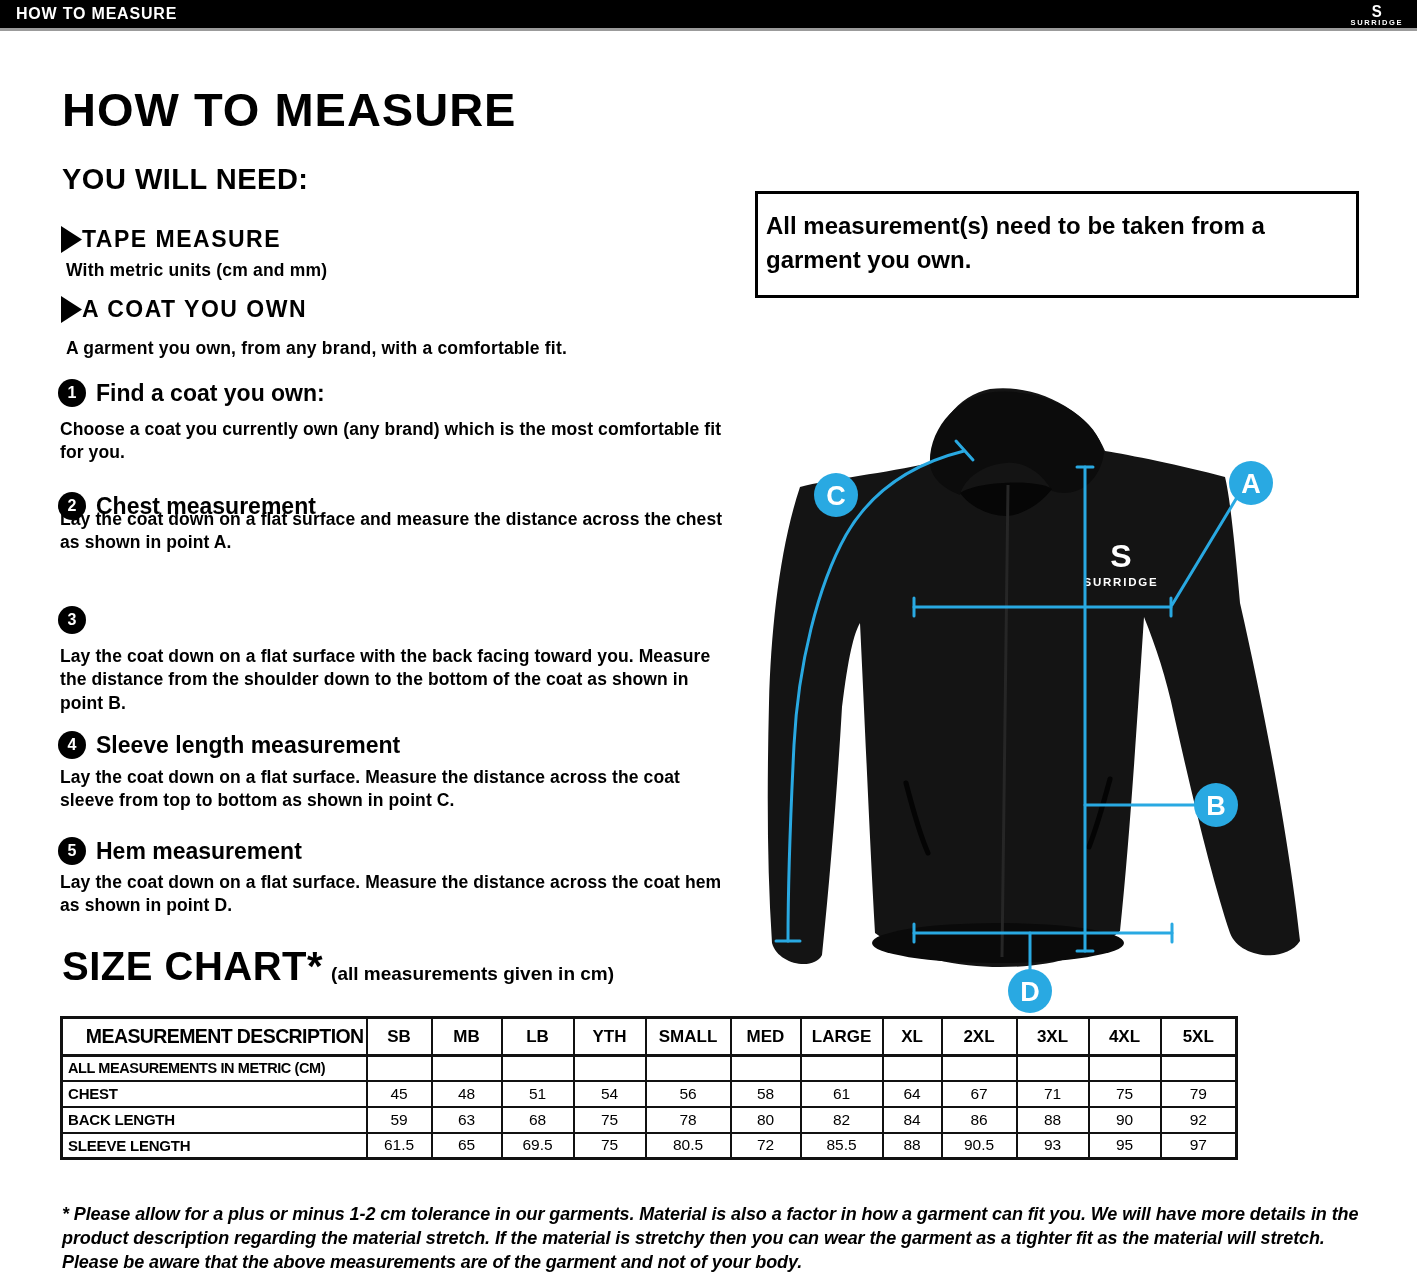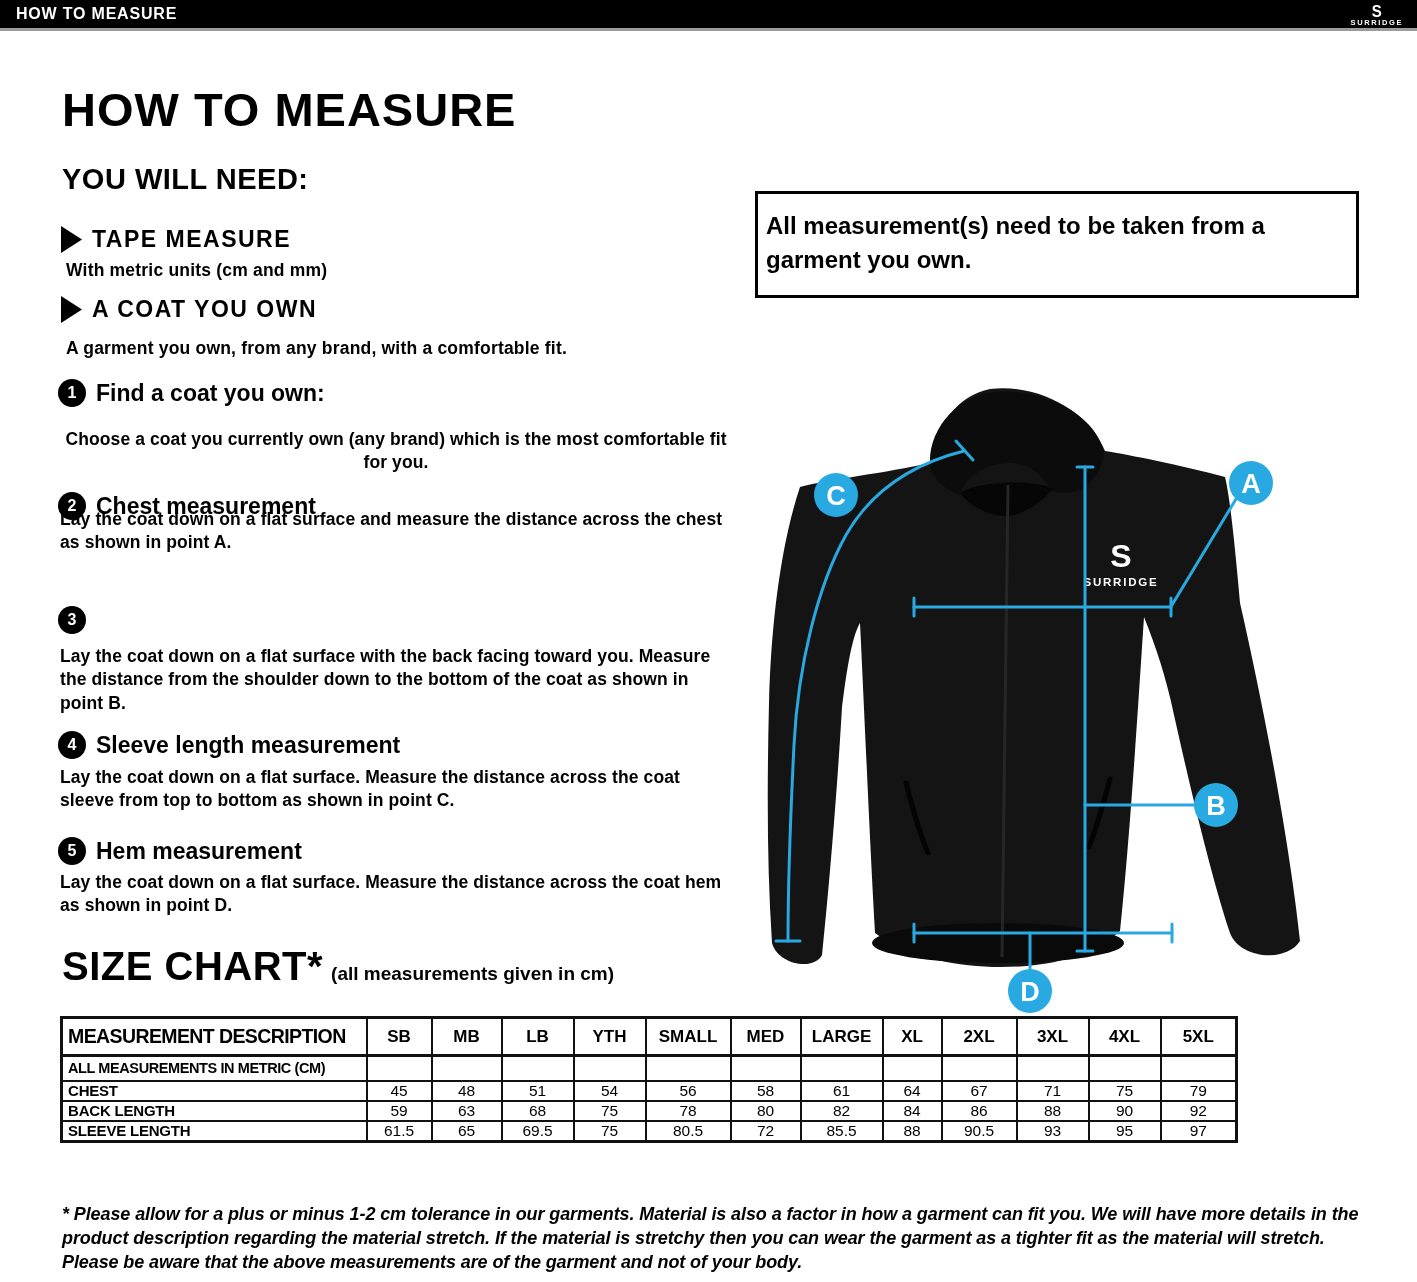--- a/index.html
+++ b/index.html
@@ -21,21 +21,21 @@
   .topbar-title { color:#fff; font-size:16px; font-weight:bold; letter-spacing:0.8px; }
   .topbar-logo { display:flex; flex-direction:column; align-items:center; line-height:1; padding-top:2px; }
   .topbar-logo .sglyph { color:#fff; font-size:15px; font-weight:bold; transform:scaleY(1.15); }
   .topbar-logo .word { color:#fff; font-size:7.5px; font-weight:bold; letter-spacing:1.6px; margin-top:1px; }
 
   
   .h1 { top:82px; left:62px; font-size:47px; font-weight:bold; letter-spacing:1px; }
   .h2 { top:163px; left:62px; font-size:29px; font-weight:bold; letter-spacing:0.5px; }
 
   
-  .req { left:60px; display:flex; align-items:center; gap:10px; }
+  .req { left:60px; display:flex; align-items:center; gap:0; }
   .req-label { font-size:23px; font-weight:bold; letter-spacing:1.5px; }
   .req-desc { left:66px; font-size:17.5px; font-weight:bold; letter-spacing:0.2px; }
   .tri { display:block; }
 
   
   .step-title { left:58px; display:flex; align-items:center; gap:10px; }
   .badge {
     width:28px; height:28px; border-radius:50%; background:#000; color:#fff;
     display:flex; align-items:center; justify-content:center;
     font-size:16px; font-weight:bold; flex:0 0 28px;
@@ -55,24 +55,24 @@
   .size-chart-head .big { font-size:40px; font-weight:bold; letter-spacing:0.5px; }
   .size-chart-head .small { font-size:19px; font-weight:bold; margin-left:8px; }
 
   table.size {
     position:absolute; top:1016px; left:60px; width:1175px;
     border-collapse:collapse; table-layout:fixed;
     border:3px solid #111;
   }
   table.size td { border:2px solid #111; text-align:center; padding:0 2px; overflow:hidden; white-space:nowrap; }
   table.size tr.hdr td { height:38px; font-size:17px; font-weight:bold; border-bottom:3px solid #111; }
-  table.size tr.hdr td.c1 { font-size:19.5px; text-align:left; padding-left:5px; letter-spacing:-0.6px; }
+  table.size tr.hdr td.c1 { font-size:19.5px; text-align:right; padding-left:5px; letter-spacing:-0.6px; }
   table.size tr.note td { height:25px; }
   table.size tr.note td.c1 { font-size:14.5px; font-weight:bold; text-align:left; padding-left:5px; letter-spacing:-0.4px; }
-  table.size tr.data td { height:20px; font-size:15.5px; }
+  table.size tr.data td { height:26px; font-size:15.5px; }
   table.size tr.data td.c1 { font-size:15px; font-weight:bold; text-align:left; padding-left:5px; letter-spacing:-0.2px; }
 
   
   .footer-note {
     top:1202px; left:62px; width:1305px;
     font-size:18px; font-weight:bold; font-style:italic; line-height:1.34; letter-spacing:-0.1px;
   }
 
   
   .diagram { left:758px; top:385px; }
@@ -112,21 +112,21 @@
       <polygon points="1,0 22,13.5 1,27" fill="#000"></polygon>
     </svg>
   <span class="req-label">A COAT YOU OWN</span>
 </div>
 <div class="abs req-desc" style="top:338px;">A garment you own, from any brand, with a comfortable fit.</div>
 
 <div class="abs step-title" style="top:379px;">
   <span class="badge">1</span>
   <span class="t">Find a coat you own:</span>
 </div>
-<div class="abs step-body" style="top:428px;text-align:center;">Choose a coat you currently own (any brand) which is the most comfortable fit for you.</div>
+<div class="abs step-body" style="top:418px;">Choose a coat you currently own (any brand) which is the most comfortable fit for you.</div>
 
 <div class="abs step-title" style="top:492px;">
   <span class="badge">2</span>
   <span class="t">Chest measurement</span>
 </div>
 <div class="abs step-body" style="top:508px;">Lay the coat down on a flat surface and measure the distance across the chest as shown in point A.</div>
 
 <div class="abs step-title" style="top:606px;">
   <span class="badge">3</span>
 </div>

